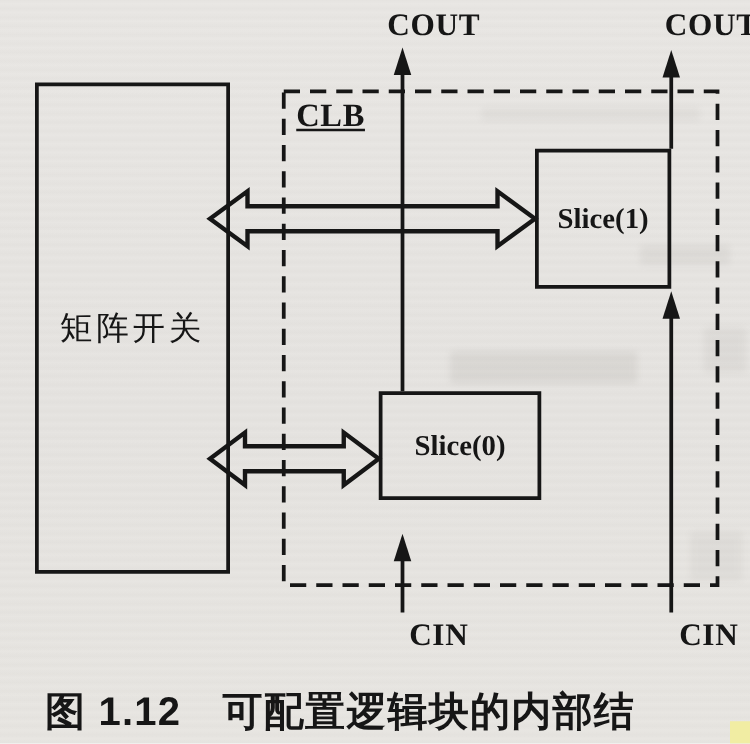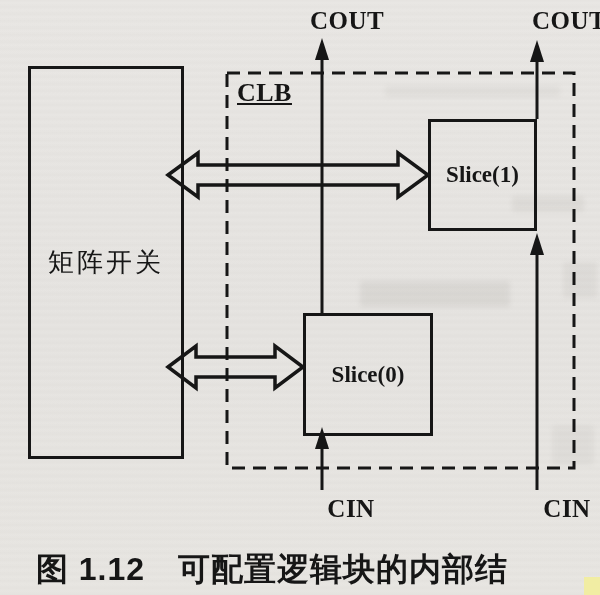--- a/index.html
+++ b/index.html
@@ -80,21 +80,21 @@
   <div class="box" style="left:28px;top:66px;width:156px;height:393px;">
     <span class="cjk">矩阵开关</span>
   </div>
 
   <div class="lbl latin clb" style="left:237px;top:78px;">CLB</div>
 
   <div class="box" style="left:428px;top:119px;width:109px;height:112px;">
     <span class="slice-text">Slice(1)</span>
   </div>
 
-  <div class="box" style="left:303px;top:313px;width:130px;height:123px;">
+  <div class="box" style="left:303px;top:313px;width:130px;height:87px;">
     <span class="slice-text">Slice(0)</span>
   </div>
 
   <div class="lbl latin cout-cin centerx" style="left:317px;top:7px;">COUT</div>
   <div class="lbl latin cout-cin centerx" style="left:539px;top:7px;">COUT</div>
   <div class="lbl latin cout-cin centerx" style="left:321px;top:495px;">CIN</div>
   <div class="lbl latin cout-cin centerx" style="left:537px;top:495px;">CIN</div>
 
   <div class="caption">图 1.12　可配置逻辑块的内部结构</div>
 

